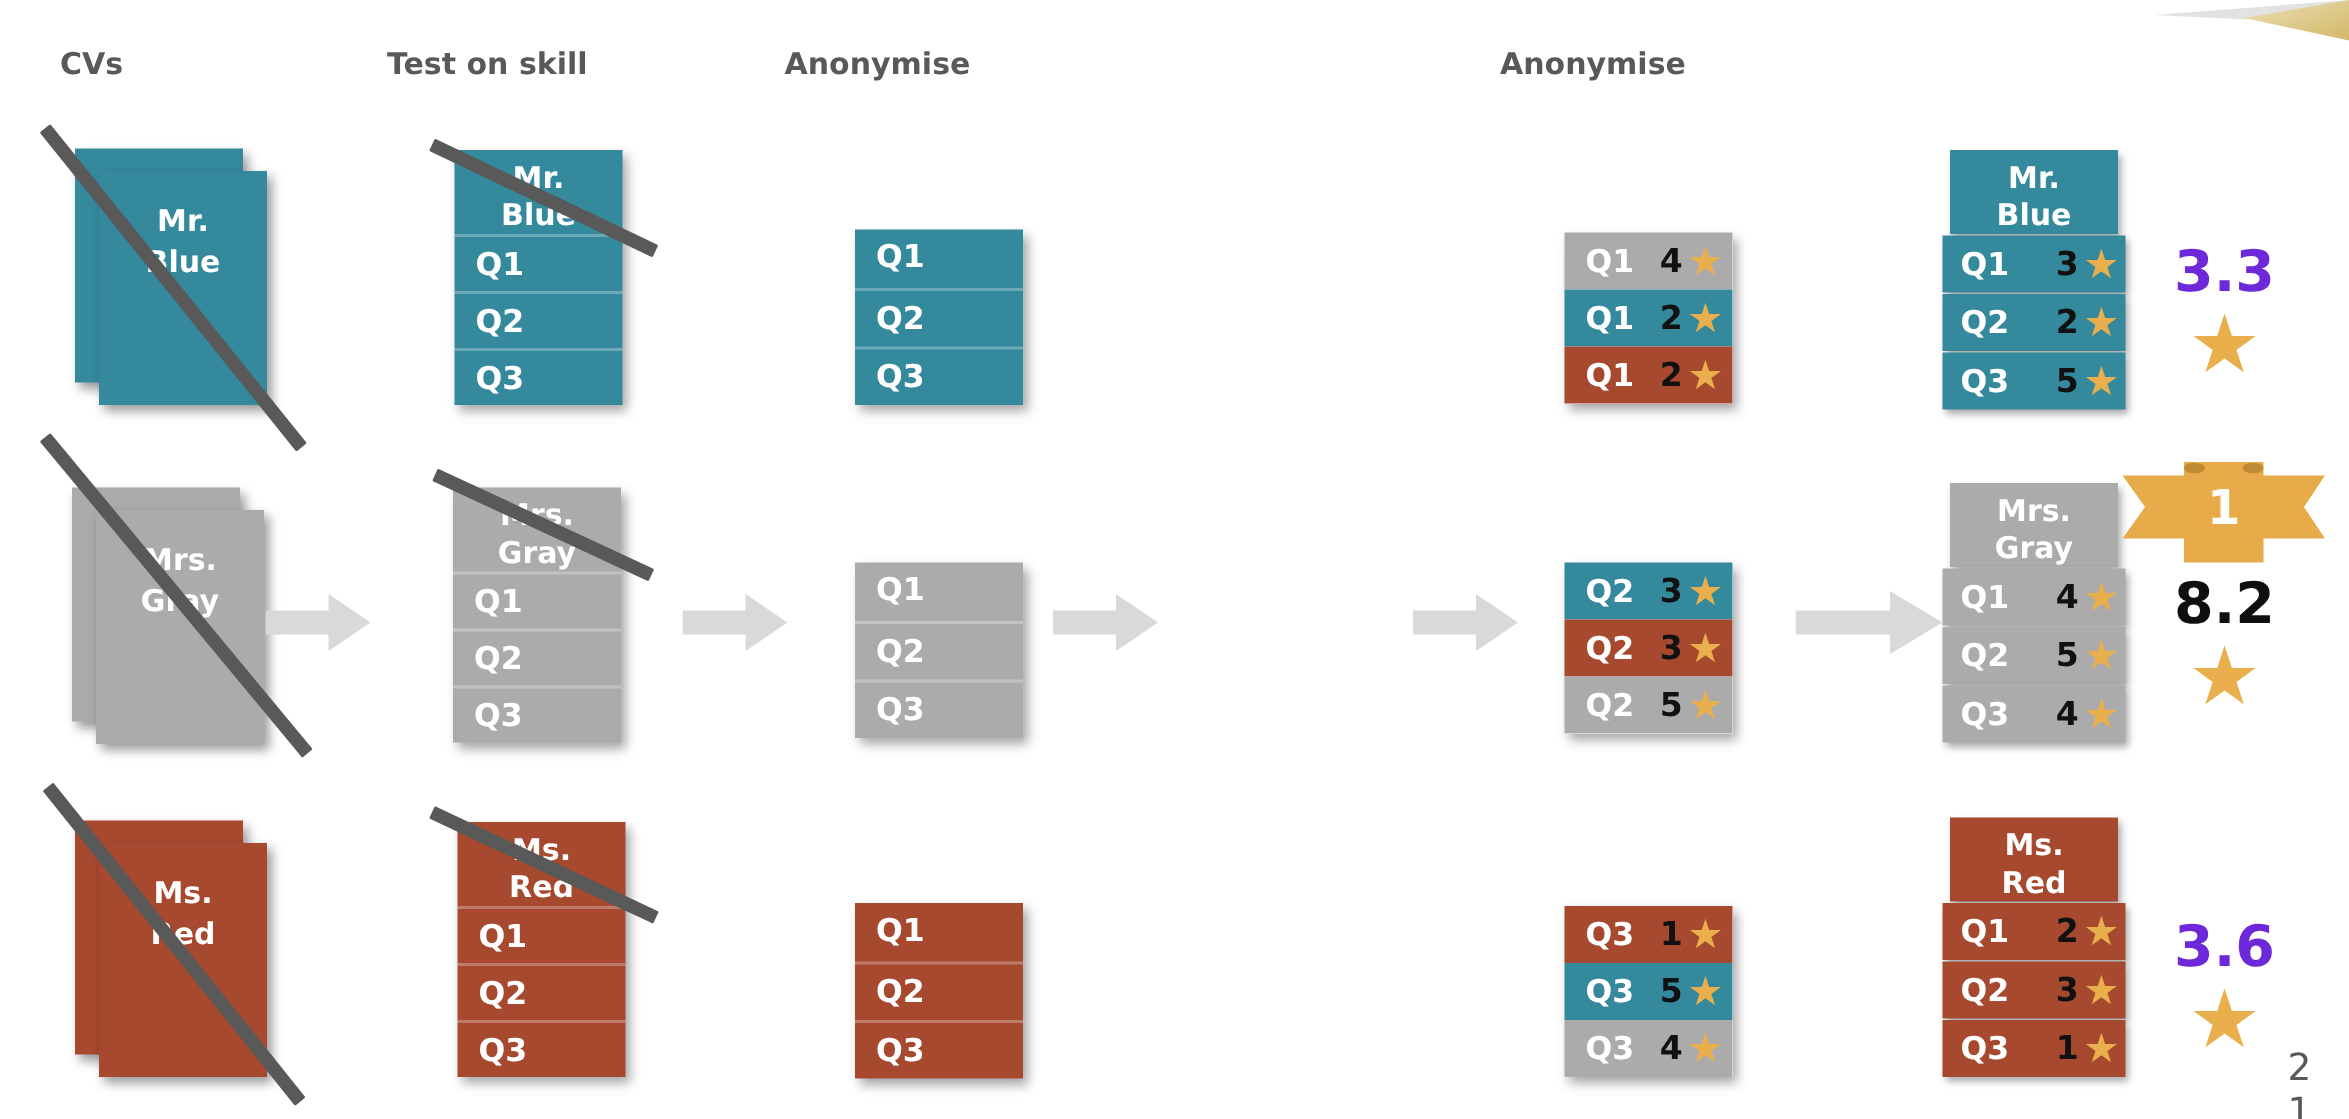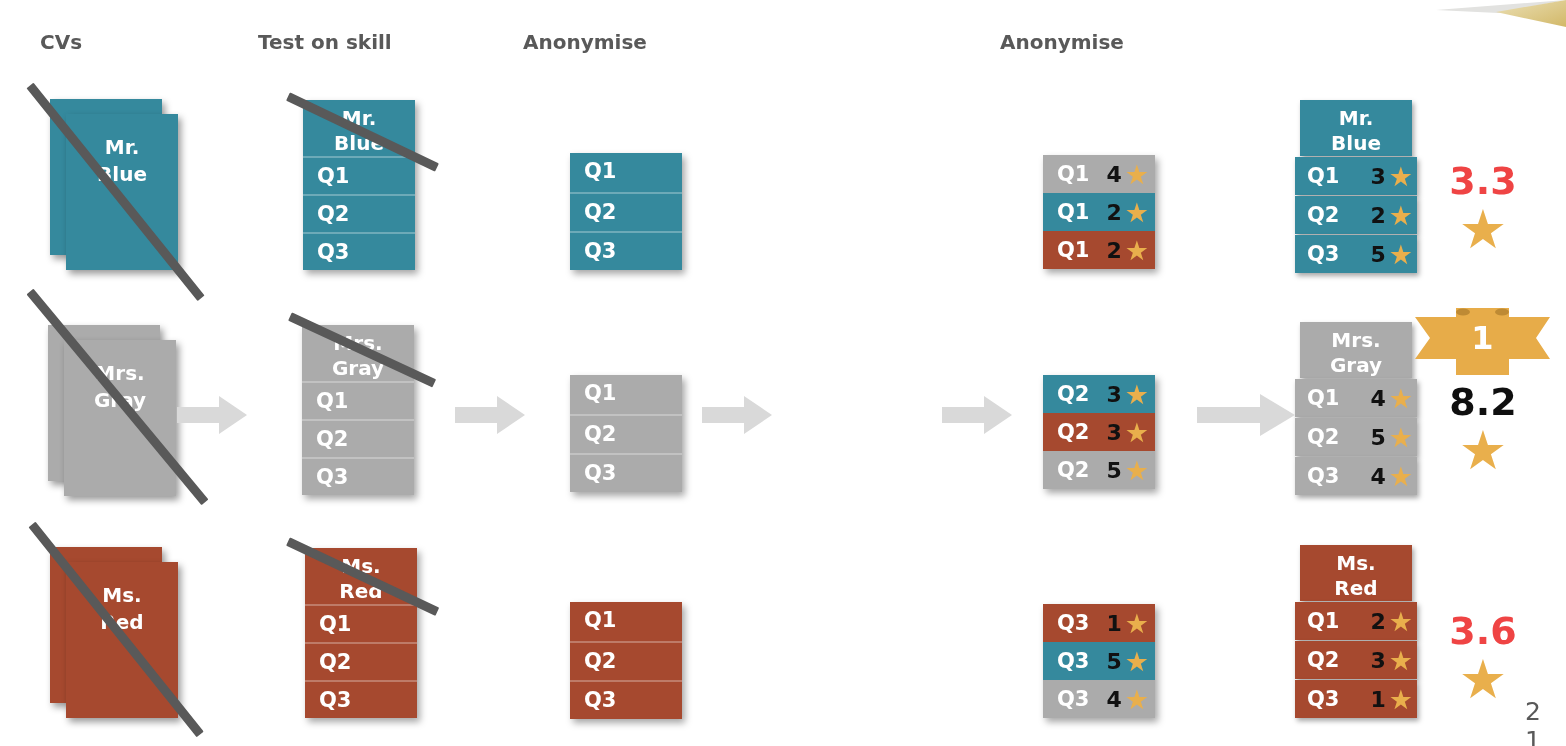--- a/index.html
+++ b/index.html
@@ -46,21 +46,21 @@
 
   
   .dstack{position:absolute;width:122px;}
   .dhead{margin:0 5px;height:56px;text-align:center;color:#fff;font-size:20px;line-height:25px;
          padding-top:6px;box-sizing:border-box;box-shadow:2px 3px 5px rgba(0,0,0,0.35);}
   .drow{height:38px;display:flex;align-items:center;padding:0 4px 0 12px;box-sizing:border-box;
         box-shadow:2px 3px 5px rgba(0,0,0,0.35);margin-top:1px;}
 
   
   .avg{position:absolute;width:90px;text-align:center;}
-  .avgnum{font-size:38px;color:#ef4444;line-height:1;}
+  .avgnum{font-size:38px;color:#6d28d9;line-height:1;}
   .avgnum.black{color:#0f0f0f;}
   .avgstar{font-size:54px;color:#E9AF4C;line-height:1;margin-top:3px;}
 
   
   .ribbon{position:absolute;left:1415px;top:303px;width:135px;height:75px;}
   .ribbon svg{position:absolute;left:0;top:0;}
   .ribbon-num{position:absolute;left:0;top:16px;width:135px;text-align:center;color:#fff;font-size:32px;line-height:38px;}
 
   
   .strike{position:absolute;height:9px;background:#595959;transform-origin:0 50%;border-radius:1px;}

